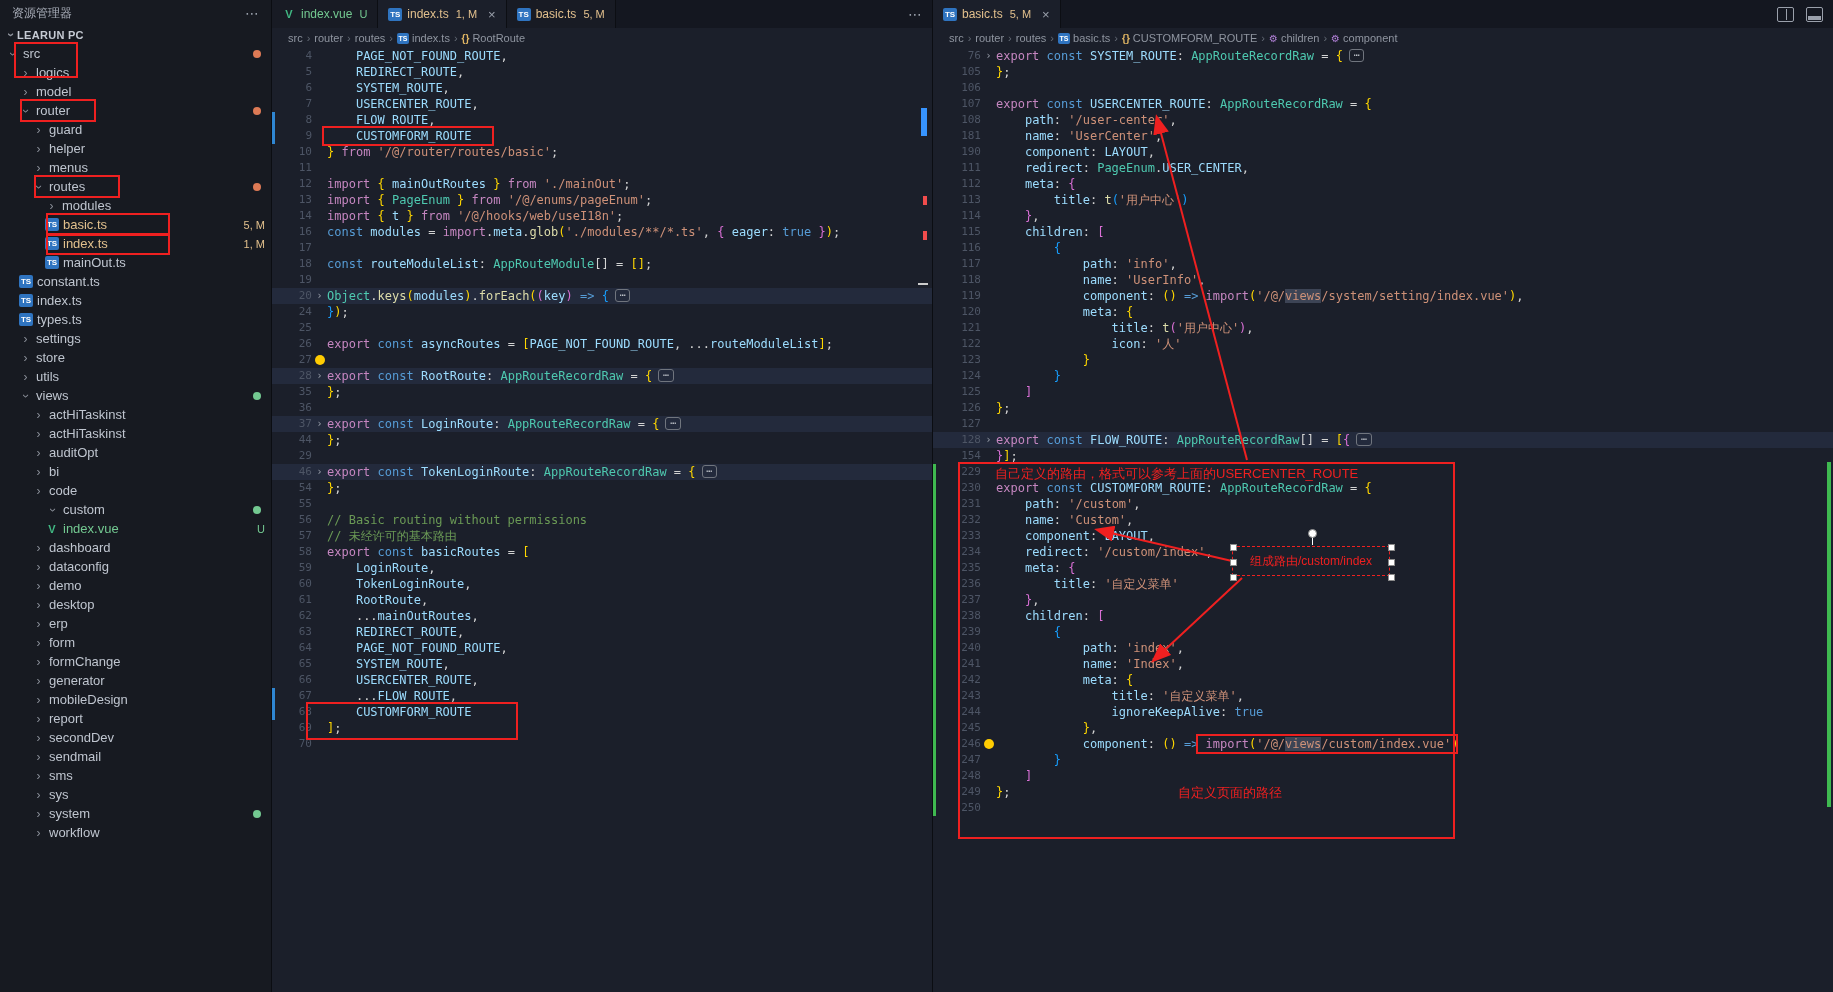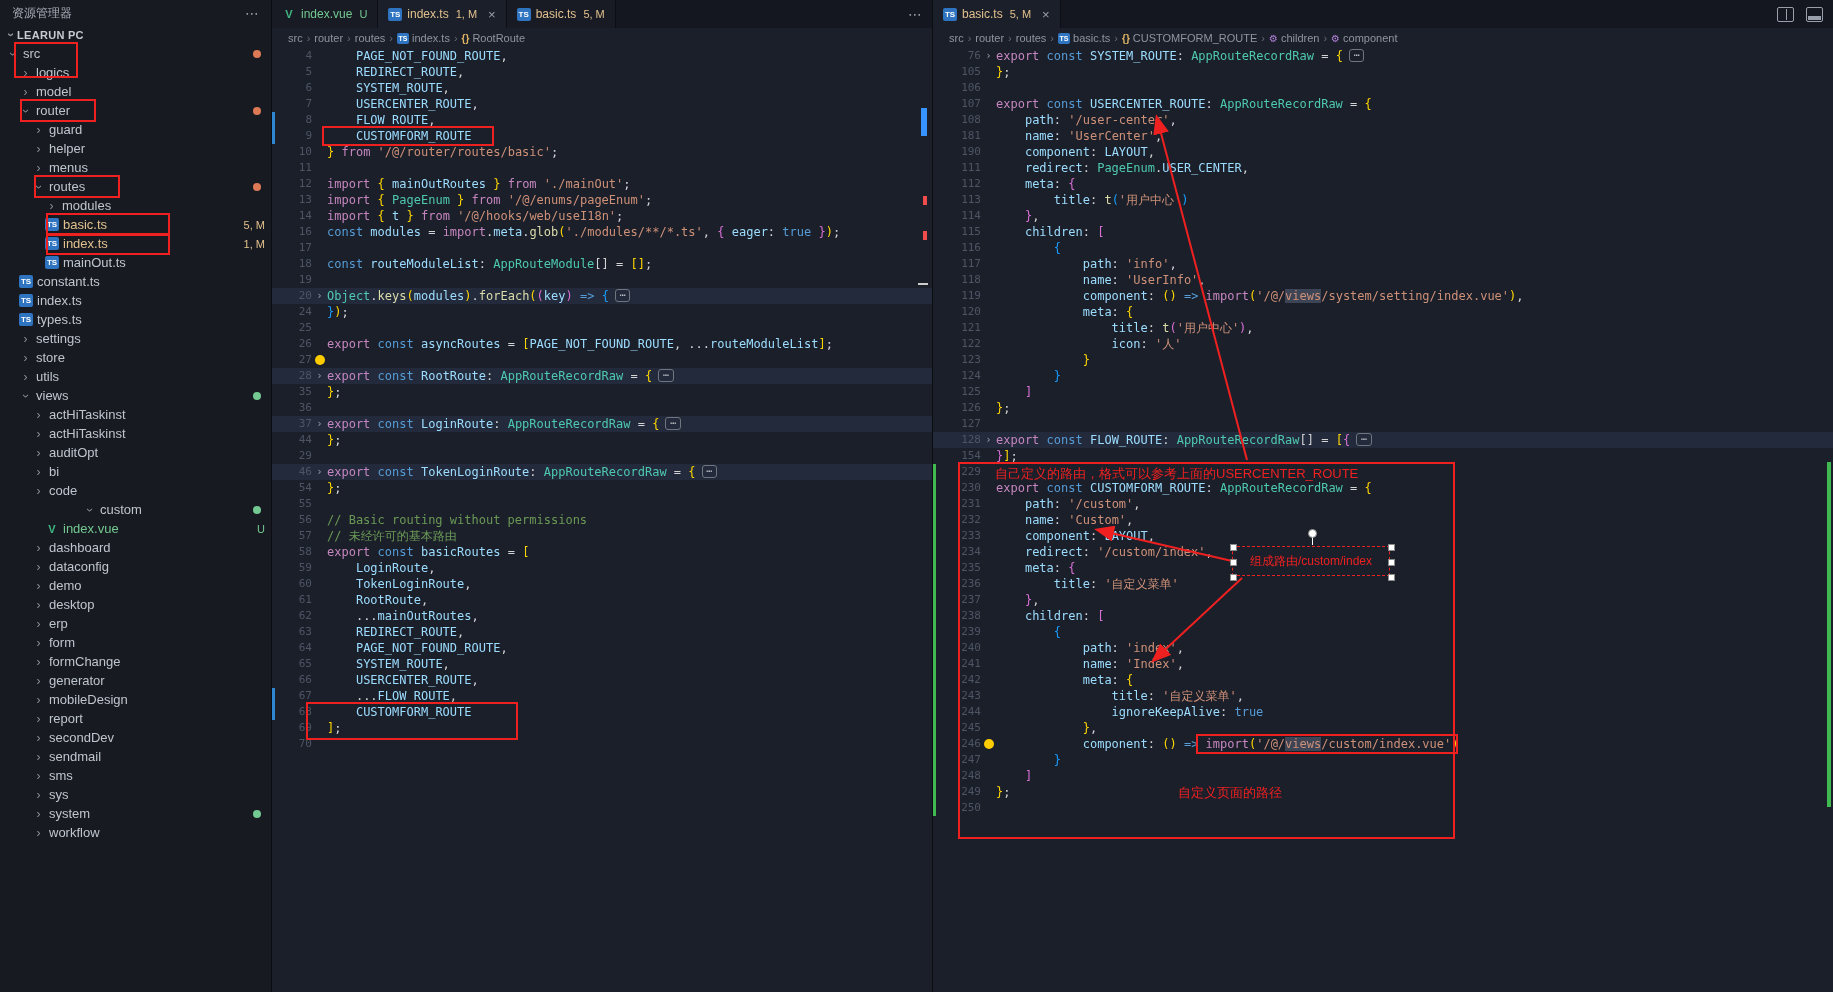--- a/index.html
+++ b/index.html
@@ -210,21 +210,21 @@
         <div class="trow" style="padding-left: 32px;">
           <span class="chev">›</span>
           <span class="tlab">bi</span>
           <span class="spacer"></span>
         </div>
         <div class="trow" style="padding-left: 32px;">
           <span class="chev">›</span>
           <span class="tlab">code</span>
           <span class="spacer"></span>
         </div>
-        <div class="trow" style="padding-left: 46px; margin-left: 37px;">
+        <div class="trow" style="padding-left: 46px;">
           <span class="chev exp">›</span>
           <span class="tlab">custom</span>
           <span class="spacer"></span>
           <span class="dot new"></span>
         </div>
         <div class="trow" style="padding-left: 45px;">
           <span class="fi-vue">V</span>
           <span class="tlab untracked">index.vue</span>
           <span class="spacer"></span>
           <span class="badge untracked">U</span>

